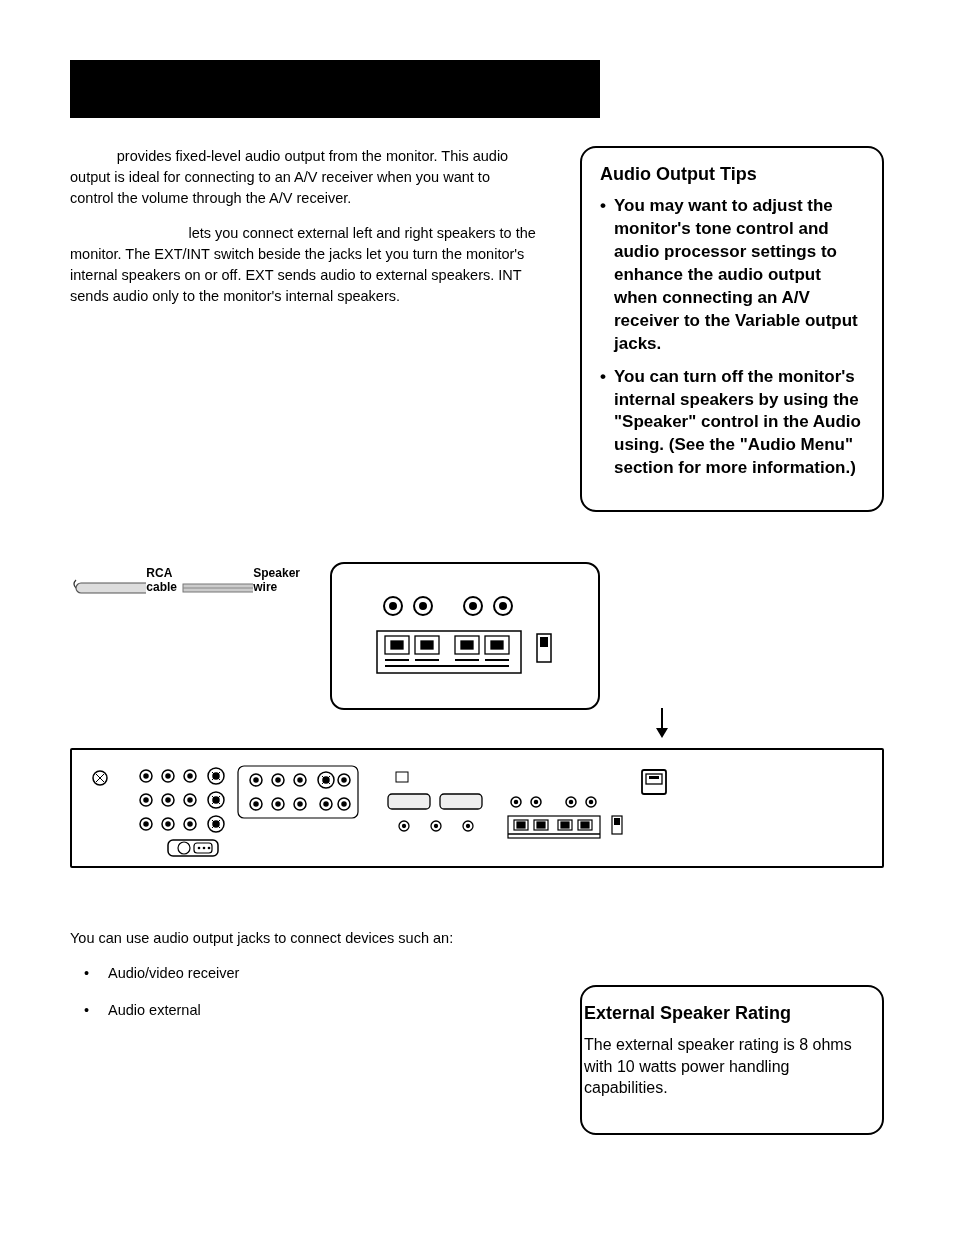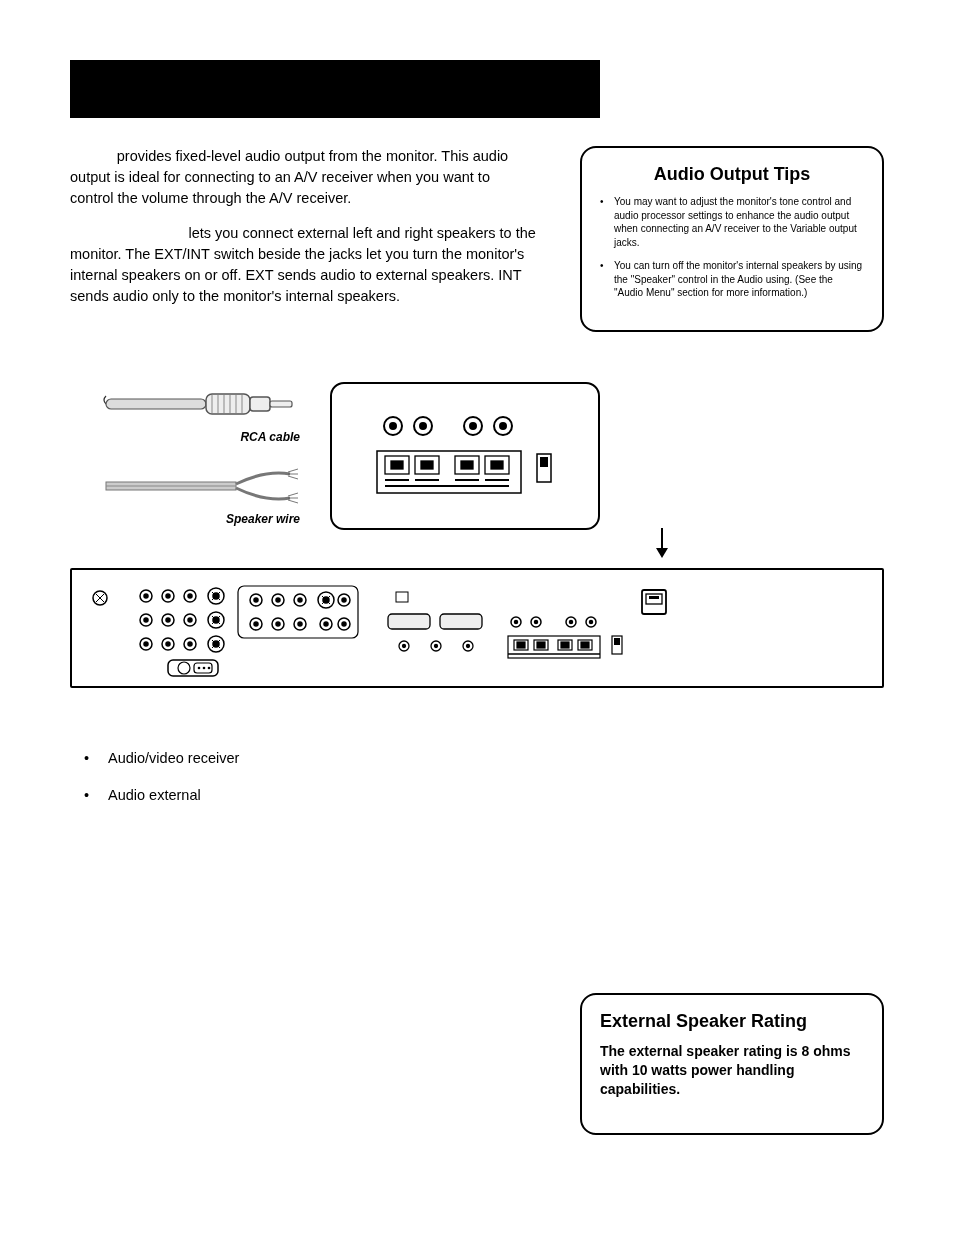--- a/index.html
+++ b/index.html
@@ -41,50 +41,48 @@
   .sidebar-box {
     width: 304px;
     border: 2.5px solid #000;
     border-radius: 16px;
     padding: 16px 18px 20px 18px;
   }
   .sidebar-box h2 {
     font-size: 18px;
     font-weight: 700;
     margin-bottom: 10px;
-    text-align: center;
   }
   .sidebar-box ul {
     list-style: none;
-    font-size: 10px;
-    font-weight: 400;
+    font-size: 17px;
+    font-weight: 700;
     line-height: 1.35;
   }
   .sidebar-box li {
     position: relative;
     padding-left: 14px;
     margin-bottom: 10px;
   }
   .sidebar-box li::before {
     content: "•";
     position: absolute;
     left: 0;
     top: 0;
   }
   .diagram-area {
     margin-top: 50px;
   }
   .cable-illus {
     display: flex;
-    flex-direction: column;
-    align-items: flex-end;
+    flex-direction: row;
+    align-items: center;
     width: 230px;
     float: left;
     margin-right: 18px;
-    font-style: italic;
   }
   .cable-svg { display:block; }
   .cable-label {
     font-size: 12px;
     font-weight: 700;
     margin-top: 4px;
     margin-bottom: 20px;
   }
   .panel-zoom {
     border: 2.5px solid #000;
@@ -132,33 +130,33 @@
   .below-text li::before {
     content: "•";
     position: absolute;
     left: 14px;
     top: 0;
   }
   .speaker-rating-box {
     width: 304px;
     border: 2.5px solid #000;
     border-radius: 16px;
-    padding: 16px 18px 34px 18px;
+    padding: 16px 18px 34px 2px;
     position: absolute;
     right: 70px;
     bottom: 100px;
   }
   .speaker-rating-box h2 {
     font-size: 18px;
     font-weight: 700;
     margin-bottom: 10px;
   }
   .speaker-rating-box p {
-    font-size: 14px;
-    font-weight: 700;
+    font-size: 16px;
+    font-weight: 400;
     line-height: 1.35;
   }
 </style>
 </head>
 <body>
 
 <div class="titlebar">
   <span class="hidden-title">Audio Output</span>
 </div>
 
@@ -392,20 +390,21 @@
         <rect x="26" y="3" width="18" height="10" rx="3" fill="none" stroke="#000" stroke-width="1.2"></rect>
         <circle cx="31" cy="8" r="1.3" fill="#000"></circle>
         <circle cx="36" cy="8" r="1.3" fill="#000"></circle>
         <circle cx="41" cy="8" r="1.3" fill="#000"></circle>
       </g>
     </svg>
   </div>
 </div>
 
 <div class="below-text">
+  <p>You can use audio output jacks to connect devices such an:</p>
   <ul>
     <li>Audio/video receiver</li>
     <li>Audio external</li>
   </ul>
 </div>
 
 <div class="speaker-rating-box">
   <h2>External Speaker Rating</h2>
   <p>The external speaker rating is 8 ohms with 10 watts power handling capabilities.</p>
 </div>

